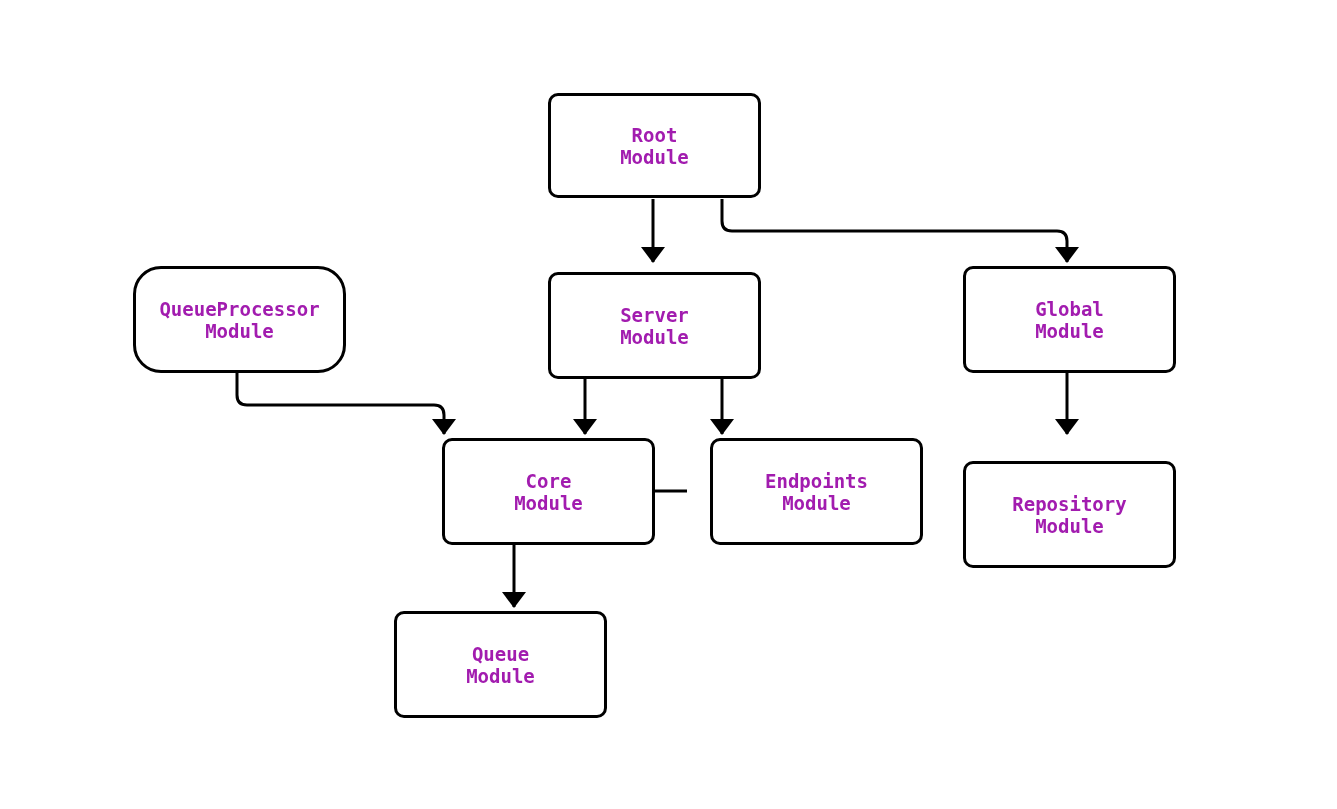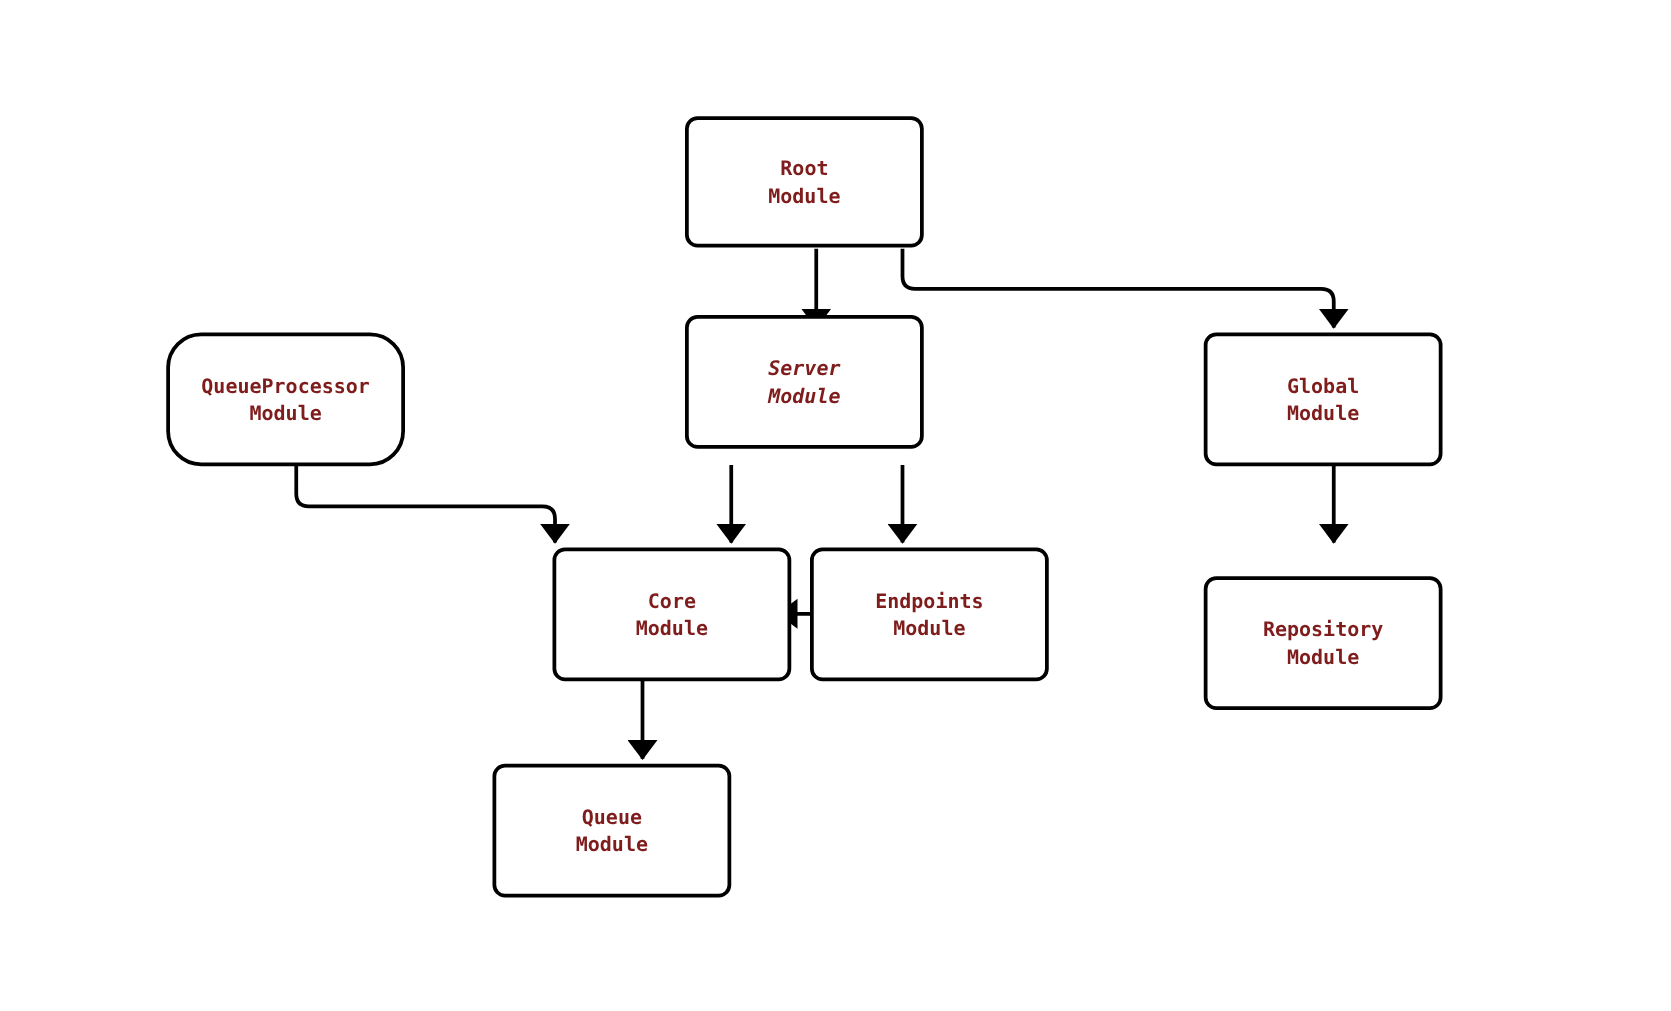--- a/index.html
+++ b/index.html
@@ -22,44 +22,44 @@
     width: 1337px;
     height: 809px;
   }
   .edge {
     fill: none;
     stroke: #000000;
     stroke-width: 3;
   }
   .node {
     position: absolute;
-    width: 191px;
+    width: 213px;
     height: 107px;
     box-sizing: border-box;
     background: #ffffff;
     border: 3px solid #000000;
     border-radius: 10px;
     display: flex;
     flex-direction: column;
     align-items: center;
     justify-content: center;
     text-align: center;
-    color: #7f1d1d;
+    color: #a21caf;
     font-weight: bold;
-    font-size: 16px;
+    font-size: 19px;
     line-height: 22px;
   }
   .node span { display: block; }
 
   #node-root          { left: 548px; top: 93px; height: 105px; }
   #node-queueproc     { left: 133px; top: 266px; border-radius: 28px; }
-  #node-server        { left: 548px; top: 252px; font-style: italic; }
+  #node-server        { left: 548px; top: 272px; }
   #node-global        { left: 963px; top: 266px; }
   #node-core          { left: 410px; top: 438px; margin-left: 32px; }
-  #node-endpoints     { left: 648px; top: 438px; }
+  #node-endpoints     { left: 710px; top: 438px; }
   #node-repository    { left: 963px; top: 438px; margin-top: 23px; }
   #node-queue         { left: 394px; top: 611px; align-items: center; }
 </style>
 </head>
 <body>
 
 <div class="canvas">
 
   <svg class="edges-layer" width="1337" height="809" viewBox="0 0 1337 809" xmlns="http://www.w3.org/2000/svg">
     <defs>

